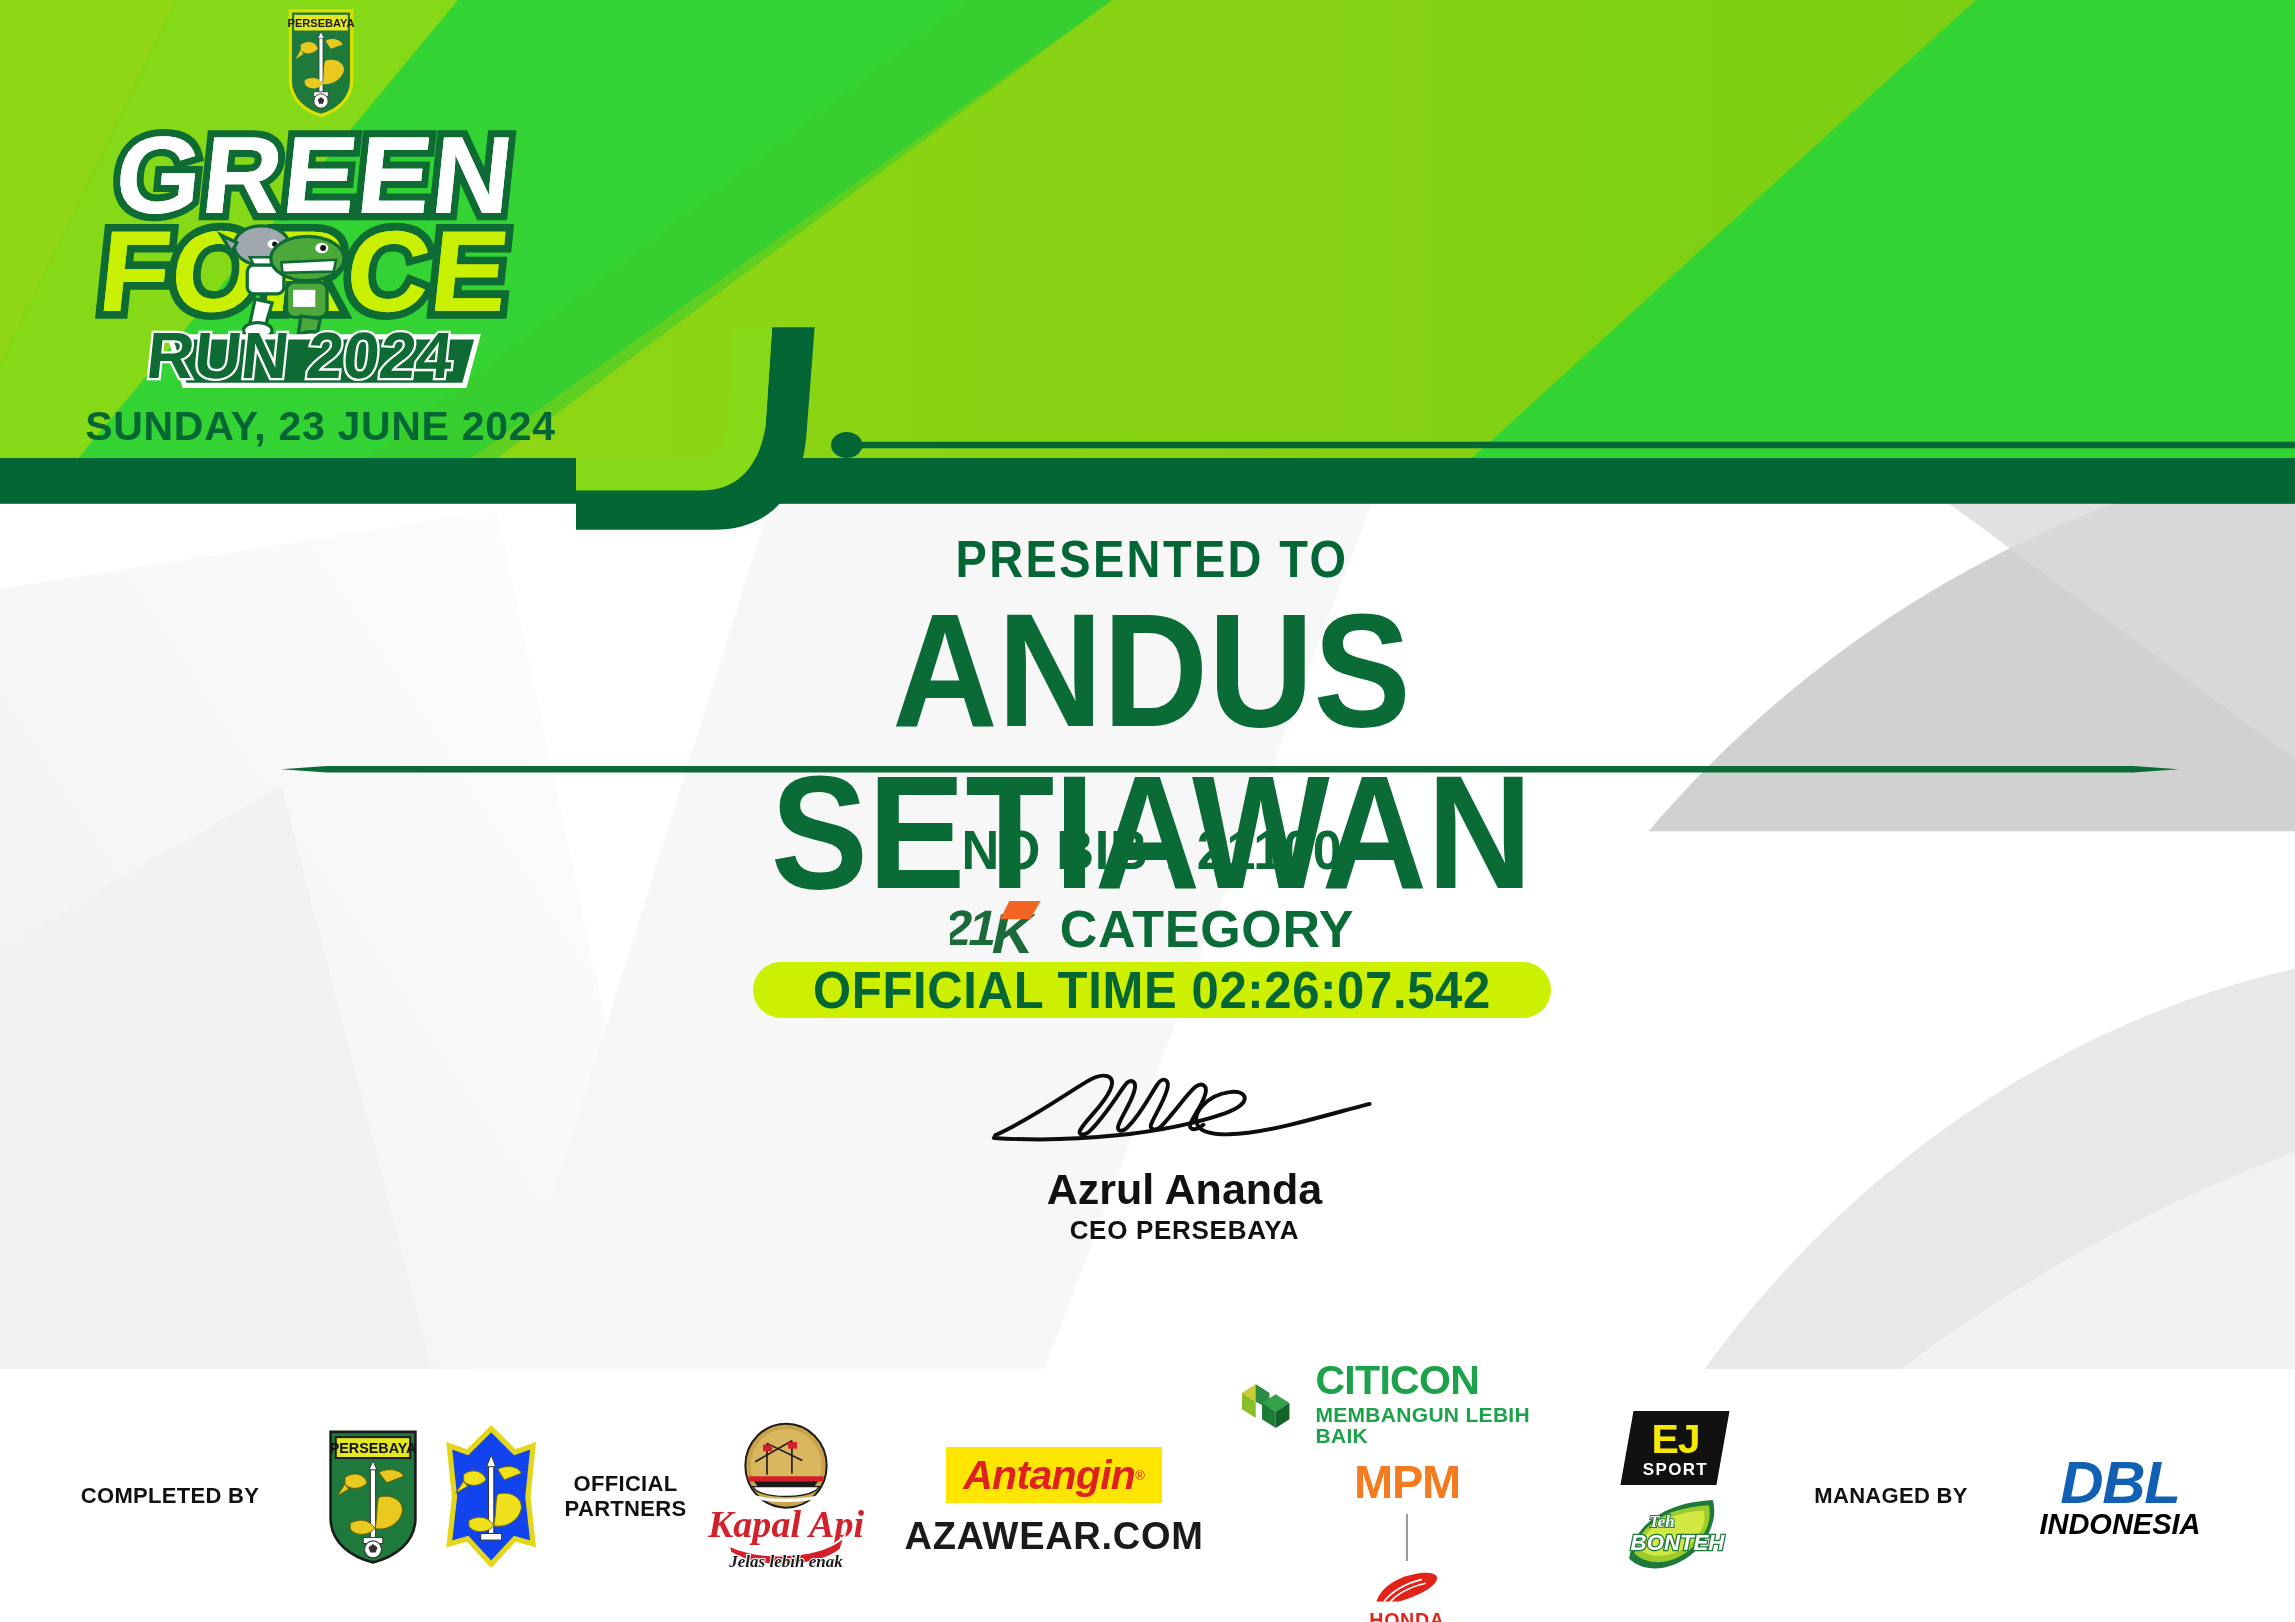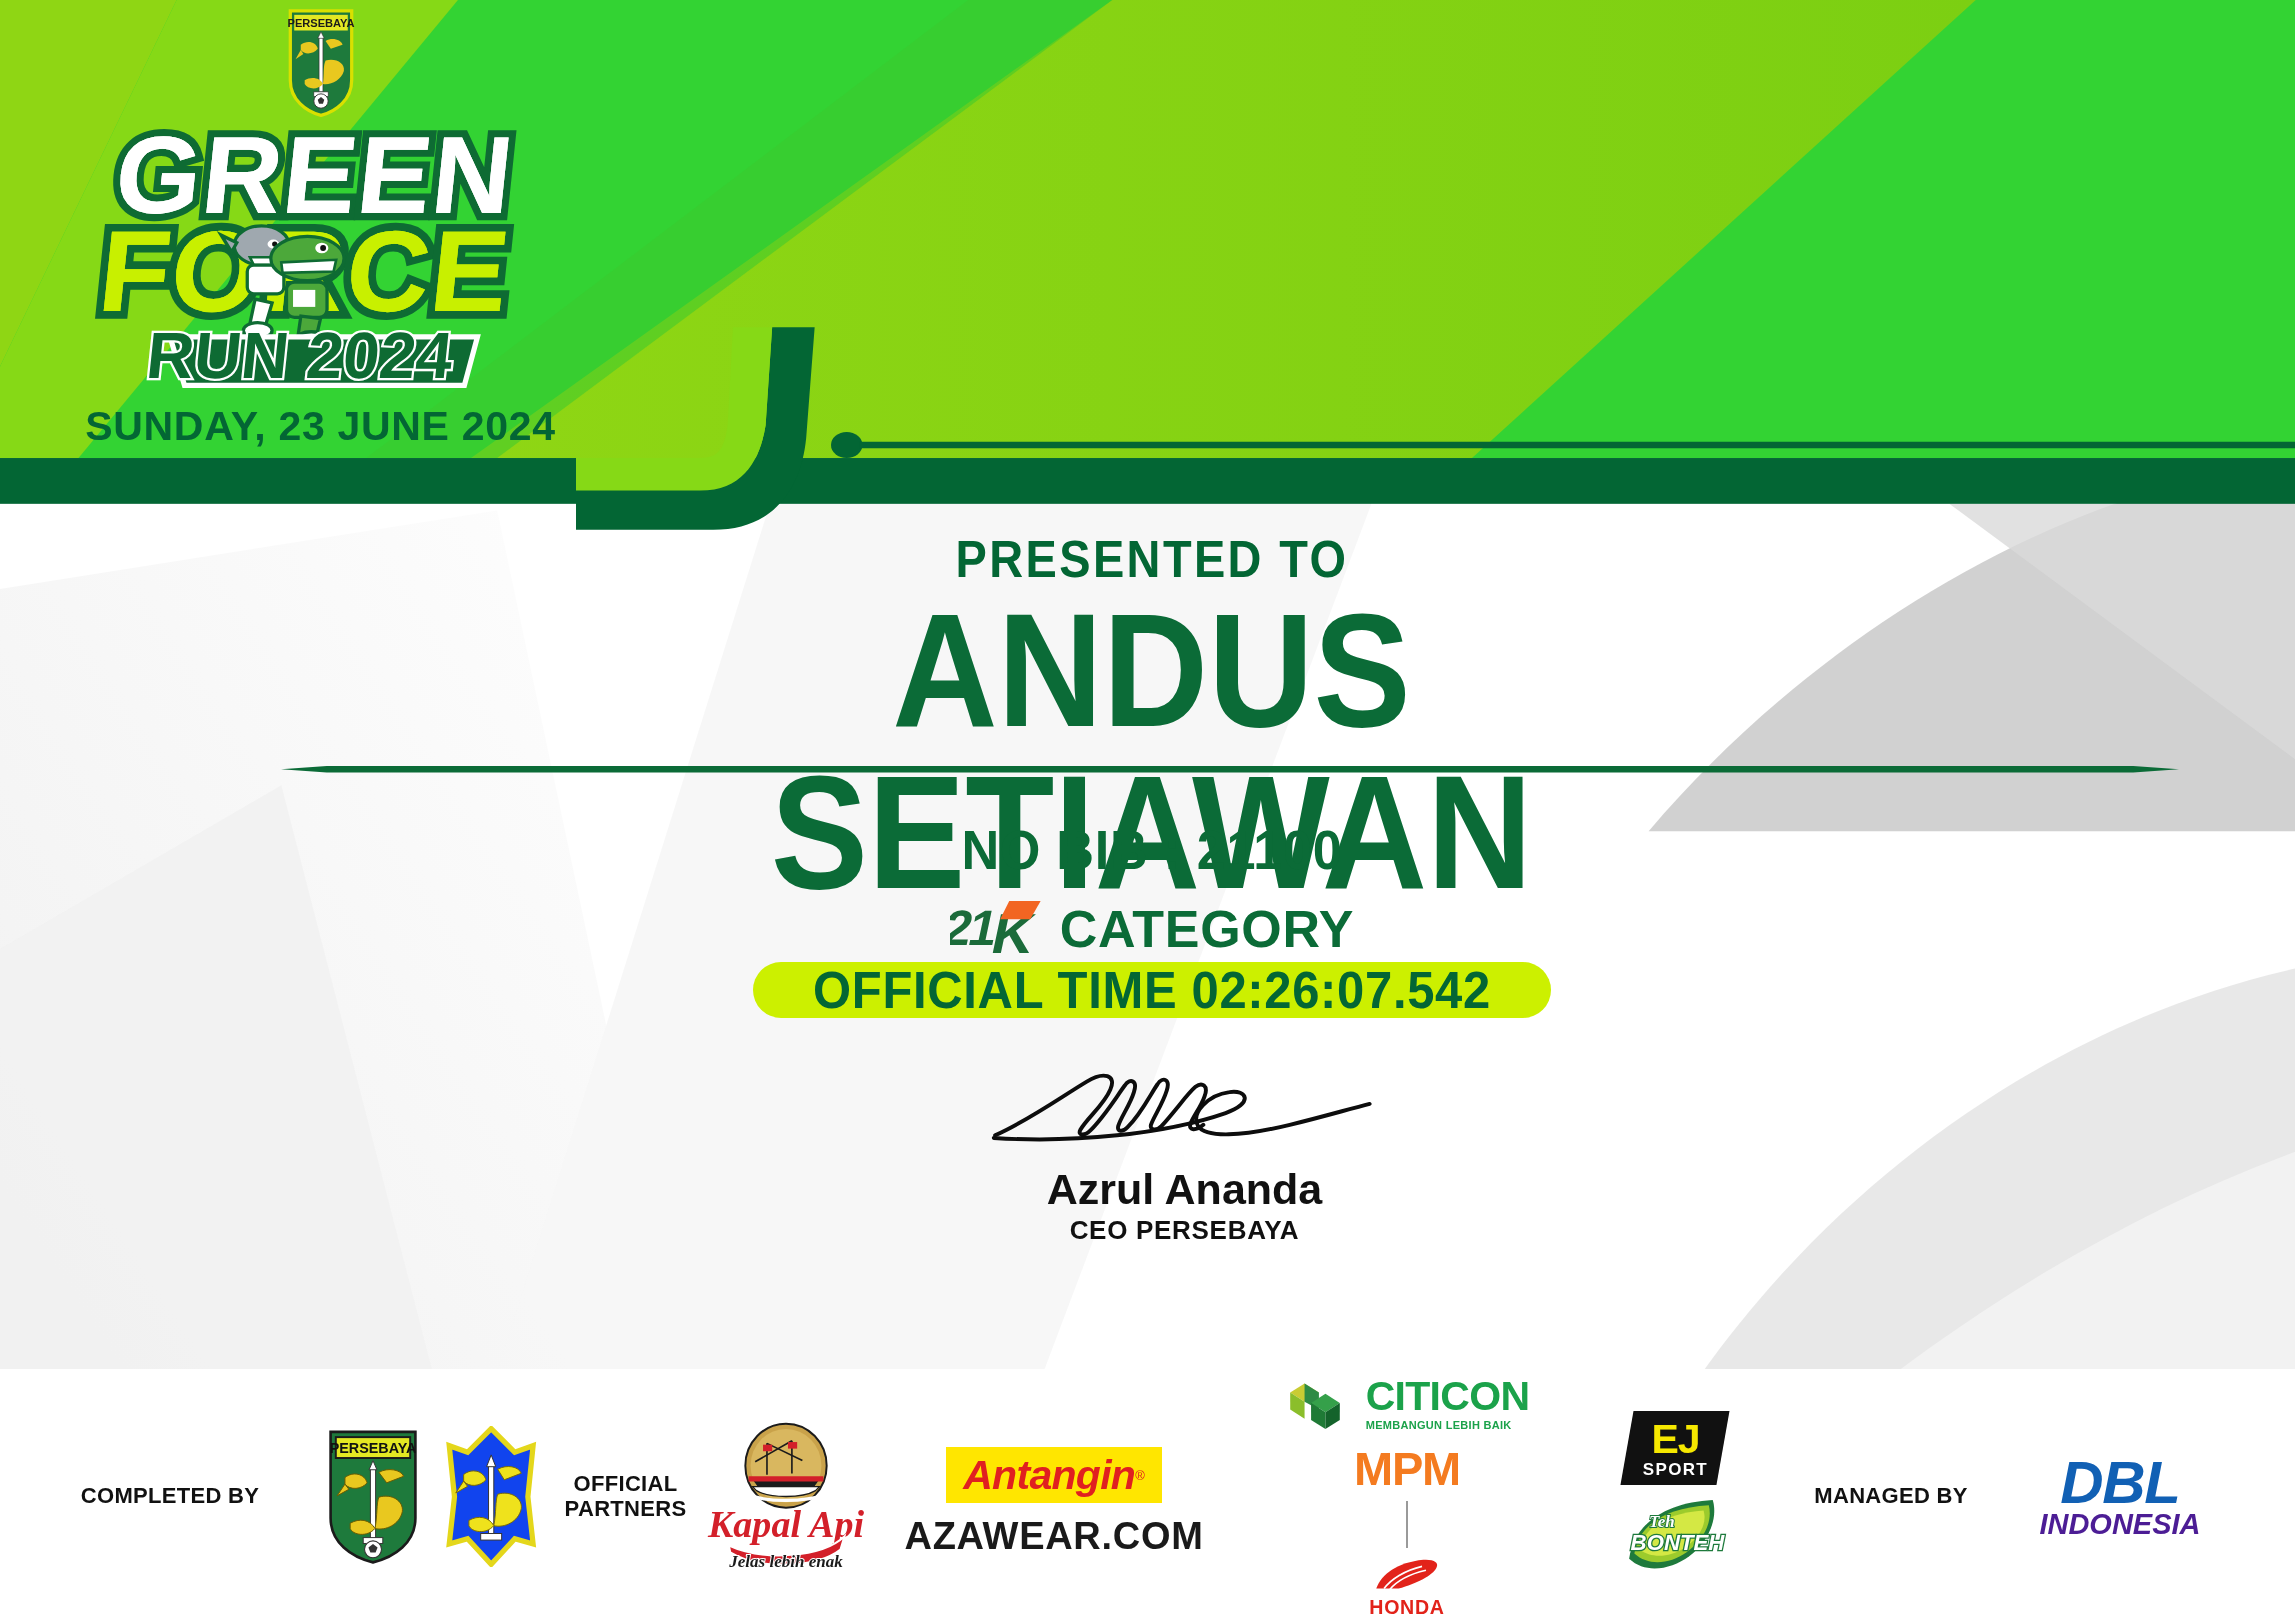--- a/index.html
+++ b/index.html
@@ -91,39 +91,39 @@
   .antangin-box { background:#FFE600; padding:7.9px 17px; display:flex; align-items:center; }
   .antangin-txt { font-size:41px; font-weight:700; color:#E02020; font-style:italic;
                   letter-spacing:-0.7px; line-height:1; }
   .antangin-r { font-size:13px; vertical-align:super; color:#E02020; }
   .azawear { font-size:38px; font-weight:700; color:#1A1A1A; letter-spacing:0.7px; }
 
   .citicon-row { display:flex; align-items:center; gap:21px; }
   .citicon-mark { width:60px; height:60px; }
   .citicon-txt { display:flex; flex-direction:column; line-height:1; }
   .citicon-name { font-size:41px; font-weight:700; color:#1BA24A; letter-spacing:-0.7px; }
-  .citicon-tag { font-size:11px; font-weight:700; color:#1BA24A; letter-spacing:0.3px; margin-top:2.6px; }
+  .citicon-tag { font-size:21px; font-weight:700; color:#1BA24A; letter-spacing:0.3px; margin-top:2.6px; }
 
   .mpm-row { display:flex; align-items:center; gap:9.2px;flex-direction:column; }
   .mpm-txt { font-size:47px; font-weight:700; color:#F47B20; letter-spacing:-1.3px; line-height:1; }
   .mpm-bar { width:2.6px; height:47px; background:#9a9a9a; }
   .honda-wrap { display:flex; flex-direction:column; align-items:center; }
   .honda-wing { width:72px; height:37px; }
   .honda-txt { font-size:19.6px; font-weight:700; color:#E2231A; letter-spacing:0.7px; margin-top:1.3px; }
 
   .ej-box { background:#111111; padding:7.9px 15.7px 6.5px 15.7px; transform:skewX(-10deg); }
   .ej-inner { transform:skewX(10deg); text-align:center; line-height:1; }
   .ej-e { font-size:41px; font-weight:700; color:#F6E800; letter-spacing:-1.3px; }
   .ej-s { font-size:17px; font-weight:700; color:#ffffff; letter-spacing:1.3px; margin-top:1.3px; }
 
   .bonteh-svg { width:111px; height:85px; }
 
   .dbl-wrap { display:flex; flex-direction:column; align-items:center; line-height:0.95; }
   .dbl-main { font-size:60px; font-weight:700; font-style:italic; color:#1160B4; letter-spacing:-1.3px; }
-  .dbl-sub  { font-size:29px; font-weight:700; font-style:italic; color:#4c1d95; letter-spacing:0px; }
+  .dbl-sub  { font-size:29px; font-weight:700; font-style:italic; color:#000000; letter-spacing:0px; }
 
   .shield-svg { width:98px; height:137px; }
   .surabaya-svg { width:95px; height:141px; }
 </style>
 </head>
 <body>
 
 <div id="cert">
 
   <div class="bg-layer">

